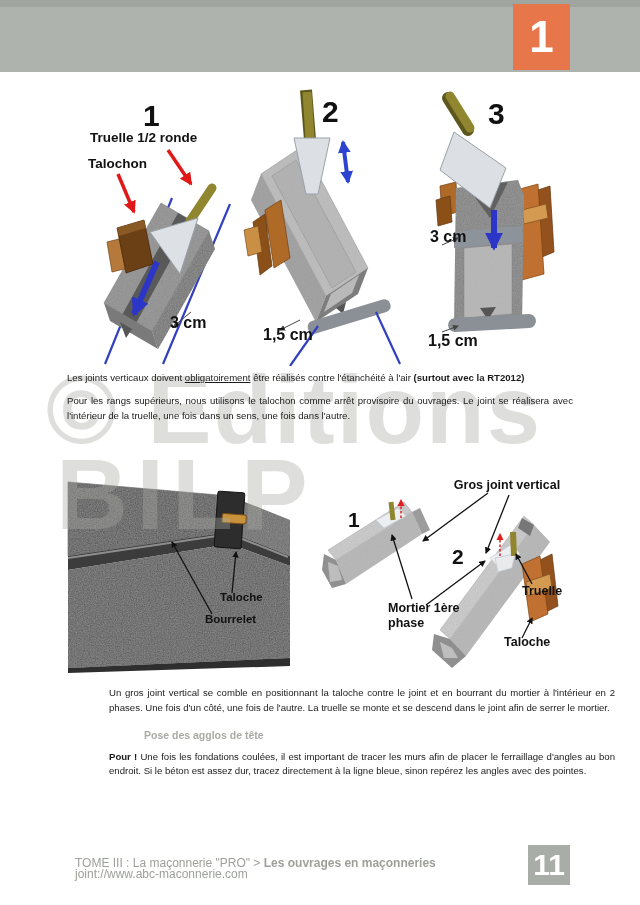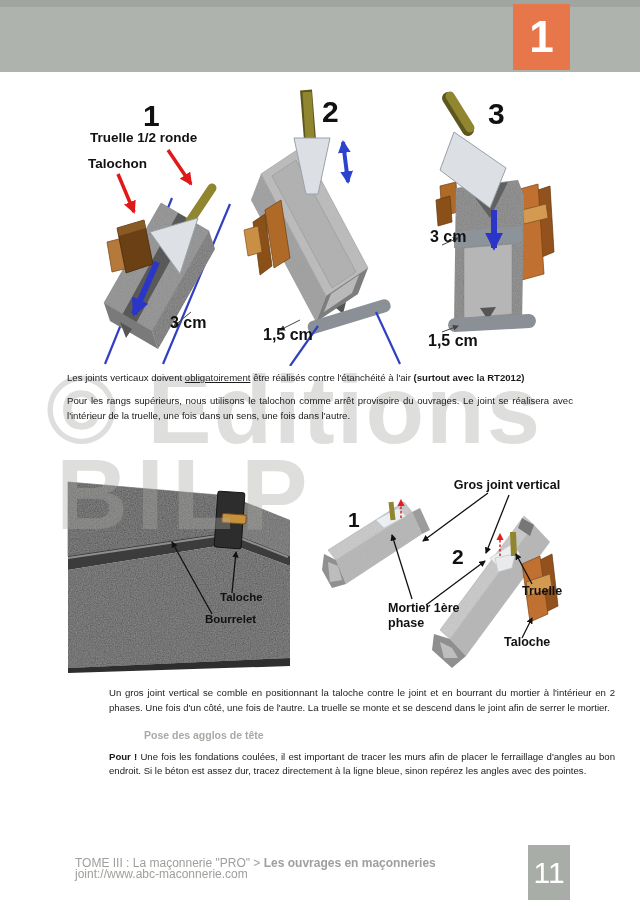--- a/index.html
+++ b/index.html
@@ -24,22 +24,22 @@
   .txt{position:absolute;left:67px;width:506px;z-index:10;color:#1b1b1b;font-size:9.6px;line-height:14.6px;}
   #text1{top:371px;}
   #text2{top:686px;margin-left:42px;}
   .txt p{margin:0 0 8.5px 0;text-align:justify;}
   .u{text-decoration:underline;}
   .b{font-weight:bold;}
   .sec-head{color:#a7aaa5;font-weight:bold;font-size:10.5px;margin:13px 0 7px 0;text-align:left;padding-left:35px;}
   
   .footer-text{position:absolute;left:75px;top:858px;font-size:12px;line-height:11px;color:#9da09b;z-index:10;}
   .footer-text .b{color:#9da09b;}
-  .pagenum-box{position:absolute;left:528px;top:845px;width:42px;height:55px;background:#a9ada8;
-        display:flex;align-items:center;justify-content:center;color:#fff;font-size:30px;font-weight:normal;z-index:10;}
+  .pagenum-box{position:absolute;left:528px;top:845px;width:42px;height:40px;background:#a9ada8;
+        display:flex;align-items:center;justify-content:center;color:#fff;font-size:30px;font-weight:bold;z-index:10;}
 </style>
 </head>
 <body>
 
 <div class="page">
 
   <div class="band">
     <div class="band-top"></div>
   </div>
   <div class="page-title">Les ouvrages en maçonneries</div>

